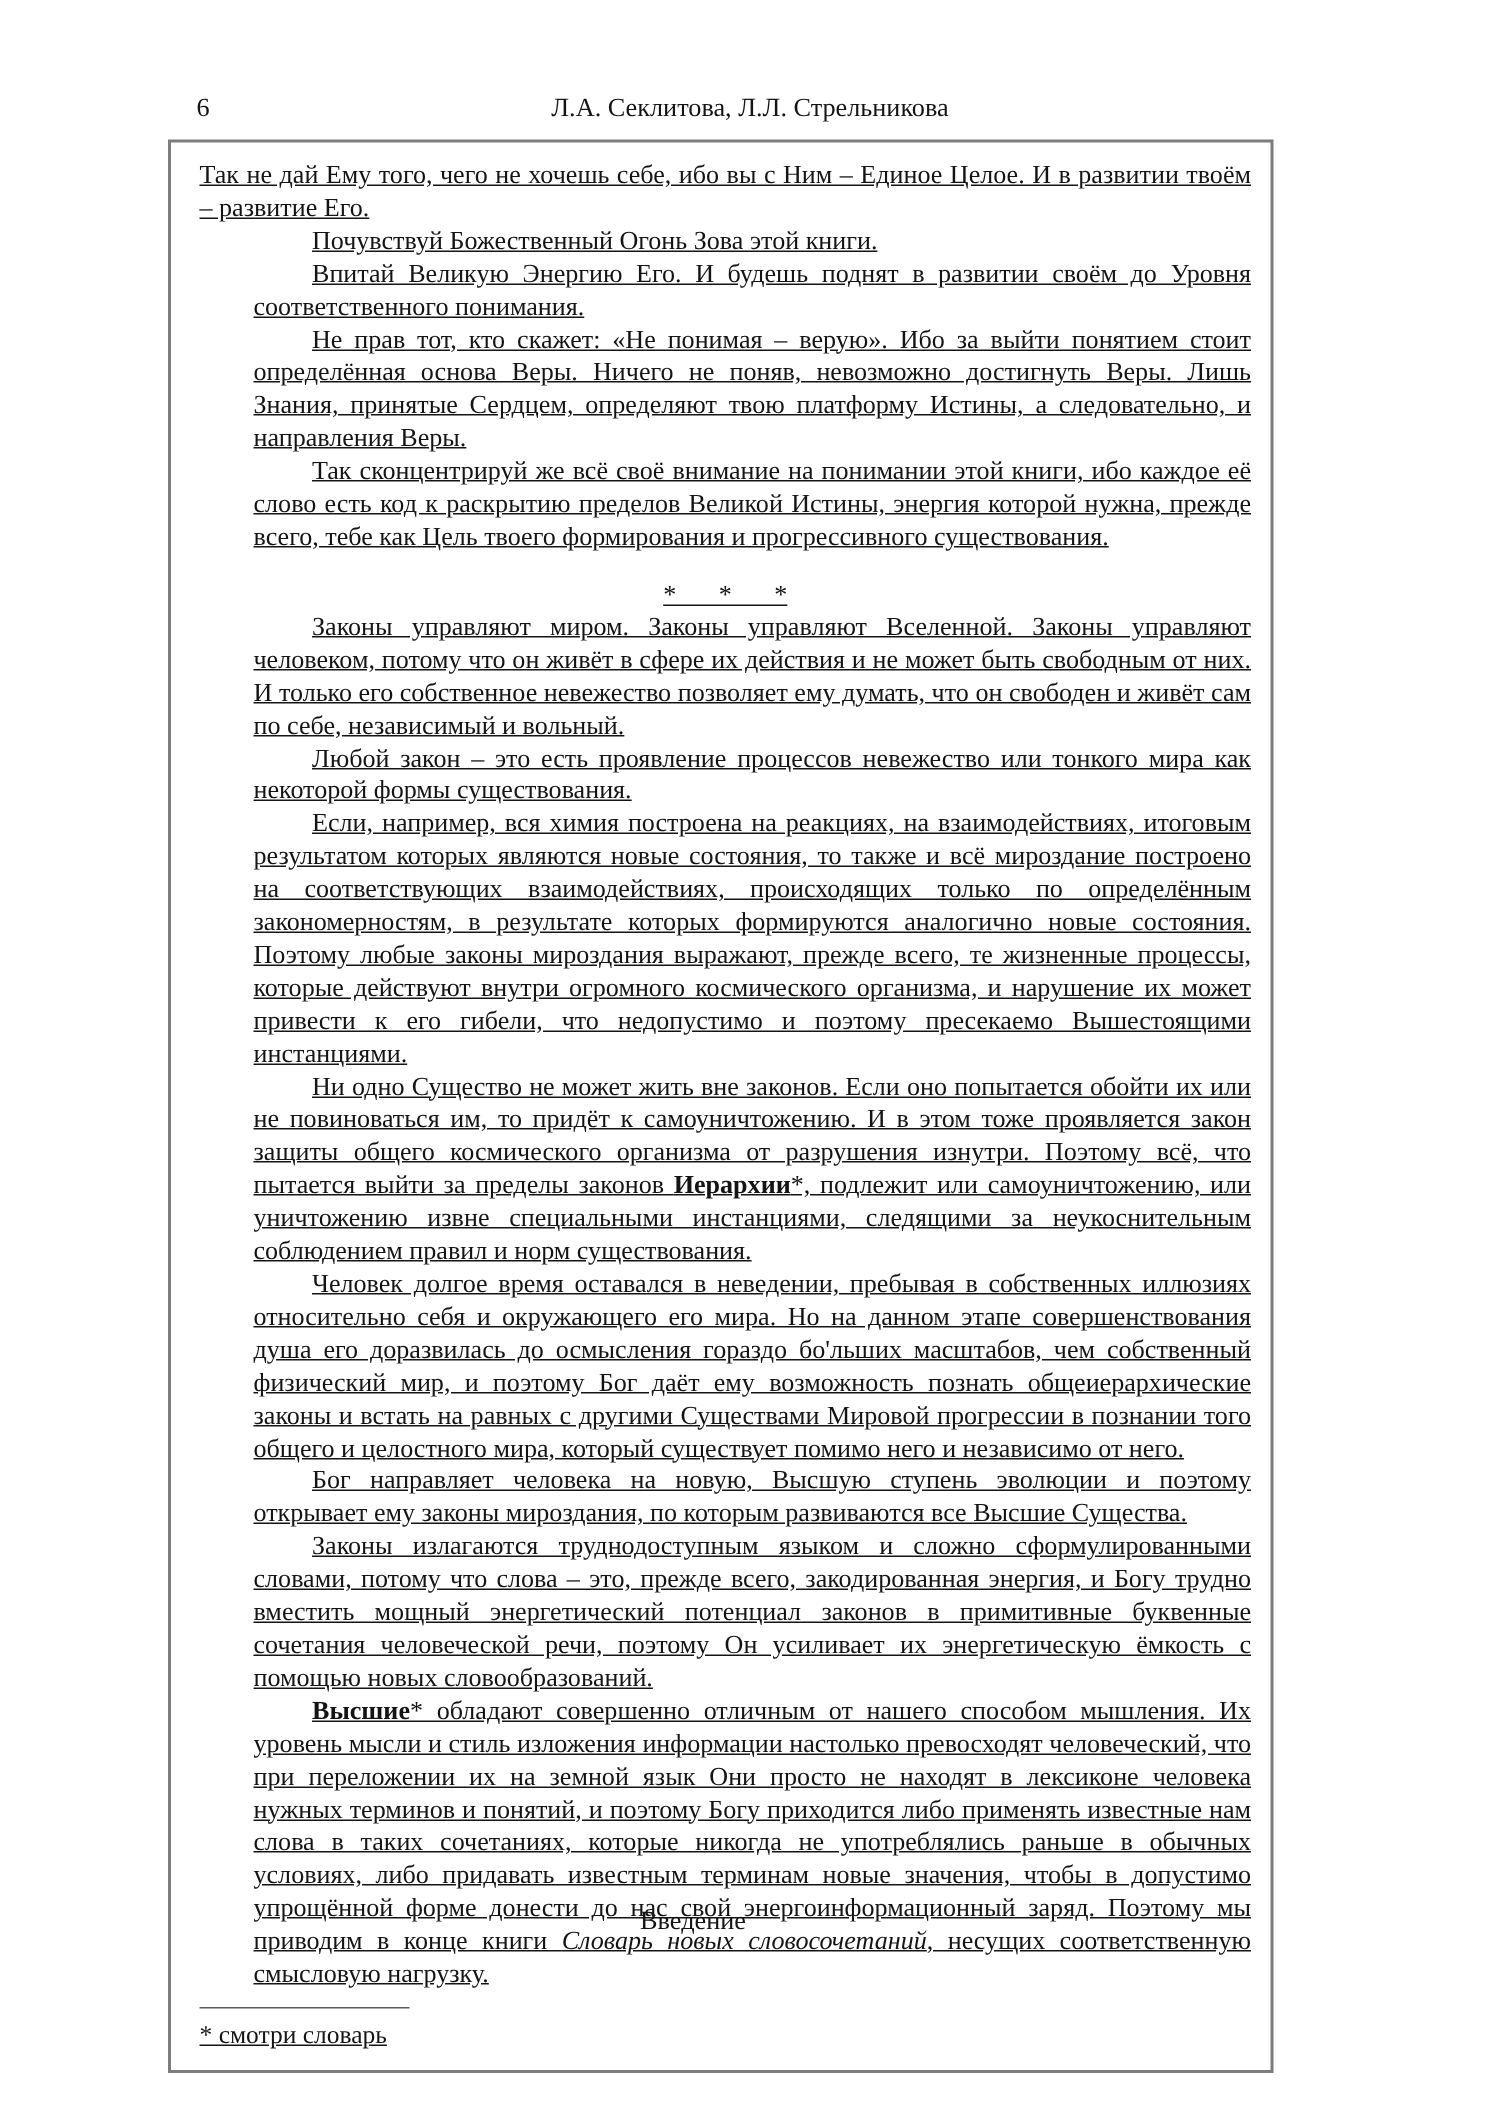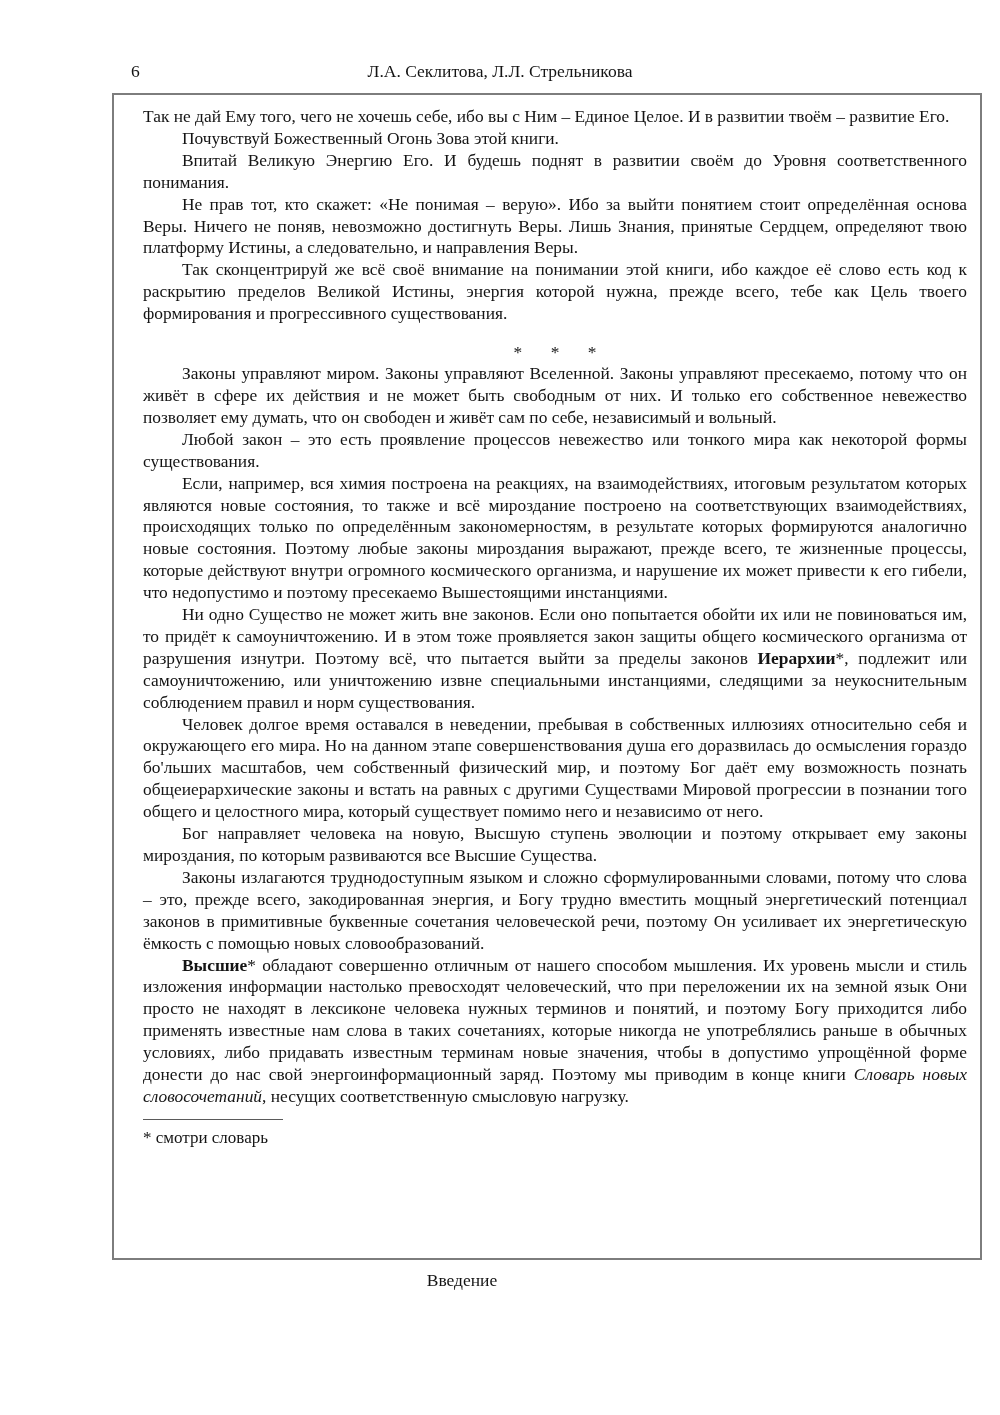--- a/index.html
+++ b/index.html
@@ -33,35 +33,36 @@
     position: absolute;
     left: 0;
     width: 1000px;
     text-align: center;
     top: 0;
   }
   .content-box {
     position: absolute;
     left: 112px;
     top: 93px;
-    width: 870px;
+    width: 737px;
     box-sizing: border-box;
     border: 2px solid #7d7d7d;
-    padding: 11px 13px 12px 29px;
+    padding: 11px 13px 12px 19px;
     min-height: 1167px;
+    text-decoration: underline;
   }
   .para {
     margin: 0;
     font-size: 17.4px;
     line-height: 21.9px;
     text-align: justify;
     hyphens: auto;
     -webkit-hyphens: auto;
   }
-  .indent { text-indent: 39px; }
+  .indent { text-indent: 39px; margin-left: 36px; }
   .stars {
     margin: 16px 0 0 0;
     text-align: center;
     font-size: 17.4px;
     line-height: 22px;
     word-spacing: 24px;
     text-indent: 0;
   }
   .section-title {
     margin: 19px 0 19px 0;
@@ -104,21 +105,21 @@
 
 <div class="content-box">
   <p class="para">Так не дай Ему того, чего не хочешь себе, ибо вы с Ним – Единое Целое. И в развитии твоём – развитие Его.</p>
   <p class="para indent">Почувствуй Божественный Огонь Зова этой книги.</p>
   <p class="para indent">Впитай Великую Энергию Его. И будешь поднят в развитии своём до Уровня соответственного понимания.</p>
   <p class="para indent">Не прав тот, кто скажет: «Не понимая – верую». Ибо за выйти понятием стоит определённая основа Веры. Ничего не поняв, невозможно достигнуть Веры. Лишь Знания, принятые Сердцем, определяют твою платформу Истины, а следовательно, и направления Веры.</p>
   <p class="para indent">Так сконцентрируй же всё своё внимание на понимании этой книги, ибо каждое её слово есть код к раскрытию пределов Великой Истины, энергия которой нужна, прежде всего, тебе как Цель твоего формирования и прогрессивного существования.</p>
 
   <p class="stars">* * *</p>
 
-  <p class="para indent">Законы управляют миром. Законы управляют Вселенной. Законы управляют пресекаемо, потому что он живёт в сфере их действия и не может быть свободным от них. И только его собственное невежество позволяет ему думать, что он свободен и живёт сам по себе, независимый и вольный.</p>
+  <p class="para indent">Законы управляют миром. Законы управляют Вселенной. Законы управляют человеком, потому что он живёт в сфере их действия и не может быть свободным от них. И только его собственное невежество позволяет ему думать, что он свободен и живёт сам по себе, независимый и вольный.</p>
   <p class="para indent">Любой закон – это есть проявление процессов невежество или тонкого мира как некоторой формы существования.</p>
   <p class="para indent">Если, например, вся химия построена на реакциях, на взаимодействиях, итоговым результатом которых являются новые состояния, то также и всё мироздание построено на соответствующих взаимодействиях, происходящих только по определённым закономерностям, в результате которых формируются аналогично новые состояния. Поэтому любые законы мироздания выражают, прежде всего, те жизненные процессы, которые действуют внутри огромного космического организма, и нарушение их может привести к его гибели, что недопустимо и поэтому пресекаемо Вышестоящими инстанциями.</p>
 
   <p class="para indent"><span>Ни одно Существо не может жить вне законов. Если оно попытается обойти их или не повиноваться им, то придёт к самоуничтожению. И в этом тоже проявляется закон защиты общего космического организма от разрушения изнутри. Поэтому всё, что пытается выйти за пределы законов </span><b>Иерархии</b><span>*, подлежит или самоуничтожению, или уничтожению извне специальными инстанциями, следящими за неукоснительным соблюдением правил и норм существования.</span></p>
 
   <p class="para indent">Человек долгое время оставался в неведении, пребывая в собственных иллюзиях относительно себя и окружающего его мира. Но на данном этапе совершенствования душа его доразвилась до осмысления гораздо бо'льших масштабов, чем собственный физический мир, и поэтому Бог даёт ему возможность познать общеиерархические законы и встать на равных с другими Существами Мировой прогрессии в познании того общего и целостного мира, который существует помимо него и независимо от него.</p>
   <p class="para indent">Бог направляет человека на новую, Высшую ступень эволюции и поэтому открывает ему законы мироздания, по которым развиваются все Высшие Существа.</p>
   <p class="para indent">Законы излагаются труднодоступным языком и сложно сформулированными словами, потому что слова – это, прежде всего, закодированная энергия, и Богу трудно вместить мощный энергетический потенциал законов в примитивные буквенные сочетания человеческой речи, поэтому Он усиливает их энергетическую ёмкость с помощью новых словообразований.</p>
 
   <p class="para indent"><b>Высшие</b><span>* обладают совершенно отличным от нашего способом мышления. Их уровень мысли и стиль изложения информации настолько превосходят человеческий, что при переложении их на земной язык Они просто не находят в лексиконе человека нужных терминов и понятий, и поэтому Богу приходится либо применять известные нам слова в таких сочетаниях, которые никогда не употреблялись раньше в обычных условиях, либо придавать известным терминам новые значения, чтобы в допустимо упрощённой форме донести до нас свой энергоинформационный заряд. Поэтому мы приводим в конце книги </span><i>Словарь новых словосочетаний</i><span>, несущих соответственную смысловую нагрузку.</span></p>

